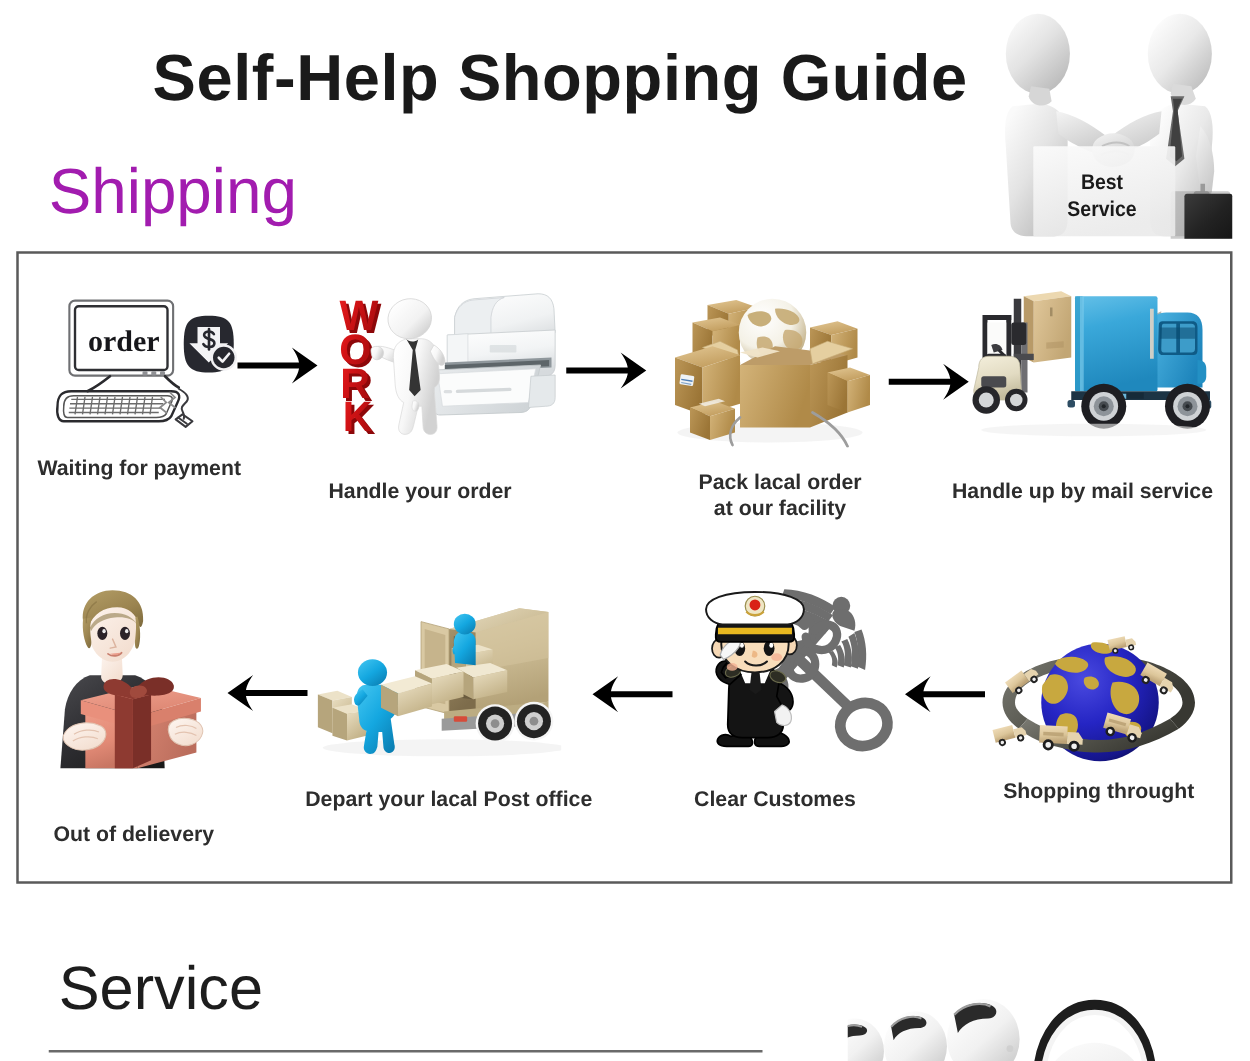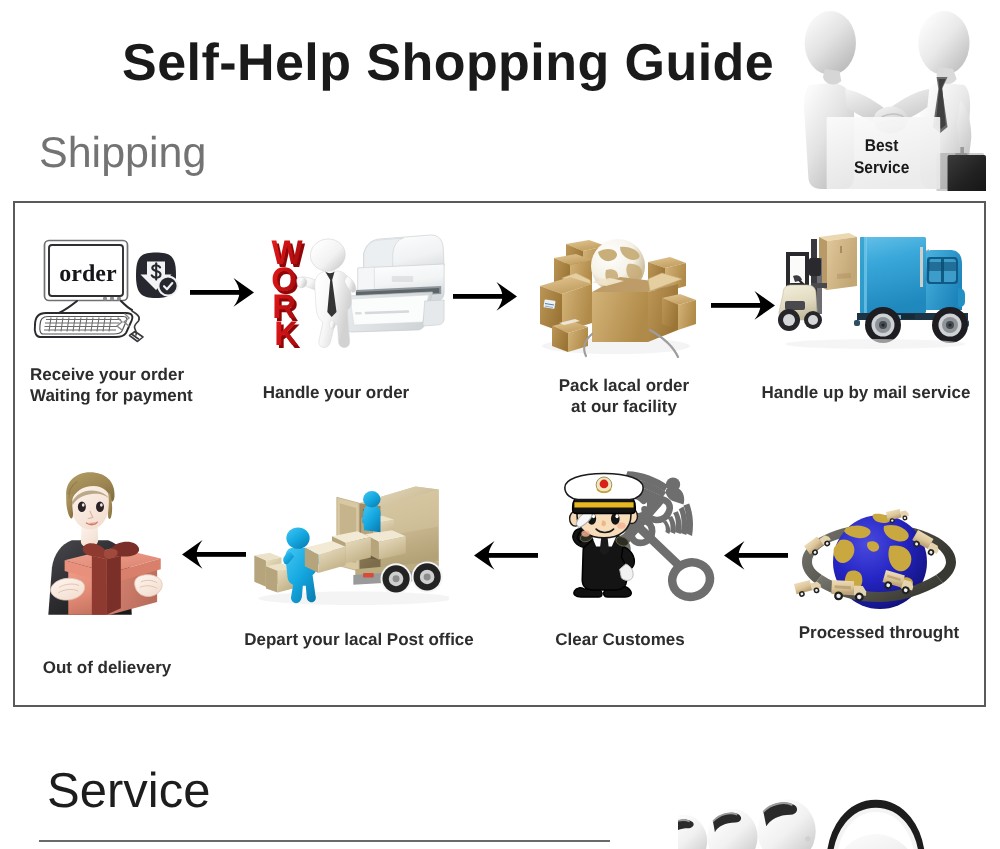--- a/index.html
+++ b/index.html
@@ -1,21 +1,21 @@
 <!DOCTYPE html>
 <html><head>
 <meta charset="utf-8">
 <style>
   html,body{margin:0;padding:0;}
   body{width:1000px;height:849px;background:#fff;overflow:hidden;-webkit-font-smoothing:antialiased;text-rendering:geometricPrecision;
        font-family:"Liberation Sans",sans-serif;color:#1a1a1a;}
   .page{position:relative;width:1000px;height:749px;}
   .abs{position:absolute;}
   .title{left:122px;top:35px;font-size:52px;font-weight:bold;letter-spacing:0.45px;line-height:56px;}
-  .sect-ship{left:39px;top:127px;font-size:43px;font-weight:400;line-height:52px;color:#737373;}
+  .sect-ship{left:39px;top:127px;font-size:51px;font-weight:400;line-height:52px;color:#a21caf;}
   .sect-serv{left:47px;top:764px;font-size:49px;font-weight:400;line-height:55px;color:#1d1d1d;}
   .rule{left:39px;top:840px;width:571px;height:2px;background:#6a6a6a;}
   .flowbox{left:13px;top:201px;width:973px;height:506px;border:2px solid #5a5a5a;box-sizing:border-box;}
   .cap{font-size:17px;font-weight:bold;line-height:21px;text-align:center;color:#2d2d2d;}
 </style>
 </head>
 <body>
 
 <div class="page">
   <div class="abs title">Self-Help Shopping Guide</div>
@@ -83,21 +83,21 @@
       </g>
 
       <g>
         <rect x="40" y="112" width="124" height="72" rx="1" fill="url(#signG)"></rect>
         <text x="100" y="146" font-family="'Liberation Sans',sans-serif" font-size="17" font-weight="bold" text-anchor="middle" fill="#1a1a1a">Best</text>
         <text x="100" y="168" font-family="'Liberation Sans',sans-serif" font-size="17" font-weight="bold" text-anchor="middle" fill="#1a1a1a">Service</text>
       </g>
     </svg>
   </div>
 
-  <div class="abs icon-wrap" style="left:25px;top:232px;width:170px;height:112px">
+  <div class="abs icon-wrap" style="left:36px;top:232px;width:170px;height:112px">
     <svg viewBox="0 0 170 112" width="170" height="112">
       <g fill="none" stroke="#6f7073" stroke-width="1.7" stroke-linejoin="round">
         <rect x="19.5" y="8.5" width="83" height="60" rx="4.5"></rect>
         <rect x="24" y="13" width="74" height="51" rx="3" stroke="#2e2f33" stroke-width="1.9"></rect>
       </g>
       <g fill="#8f9094">
         <rect x="78" y="65" width="4" height="3.4" rx="1"></rect>
         <rect x="85" y="65" width="4" height="3.4" rx="1"></rect>
         <rect x="92" y="65" width="4" height="3.4" rx="1"></rect>
       </g>
@@ -782,35 +782,34 @@
       </g>
     </svg>
   <svg class="abs" style="left:716px;top:540px" width="76" height="34" viewBox="0 0 76 34">
       <g fill="#000" transform="translate(76,0) scale(-1,1)">
         <rect x="4" y="13.0" width="52" height="4.8"></rect>
         <path d="M68 15.4 L 47.5 1 C 51.5 6.5, 53.2 10.8, 53.5 15.4 C 53.2 20, 51.5 24.3, 47.5 29.8 Z"></path>
       </g>
     </svg>
 
   <div class="abs cap" style="left:30px;top:364px;width:200px;text-align:left">
-    <div>Receive your order</div>
     <div>Waiting for payment</div>
   </div>
   <div class="abs cap" style="left:246px;top:382px;width:180px">
     <div>Handle your order</div>
   </div>
   <div class="abs cap" style="left:535px;top:375px;width:178px">
     <div>Pack lacal order</div>
     <div>at our facility</div>
   </div>
   <div class="abs cap" style="left:760px;top:382px;width:212px">
     <div>Handle up by mail service</div>
   </div>
   <div class="abs cap" style="left:779px;top:622px;width:200px">
-    <div>Processed throught</div>
+    <div>Shopping throught</div>
   </div>
   <div class="abs cap" style="left:534px;top:629px;width:172px">
     <div>Clear Customes</div>
   </div>
   <div class="abs cap" style="left:228px;top:629px;width:262px">
     <div>Depart your lacal Post office</div>
   </div>
   <div class="abs cap" style="left:20px;top:657px;width:174px">
     <div>Out of delievery</div>
   </div>

